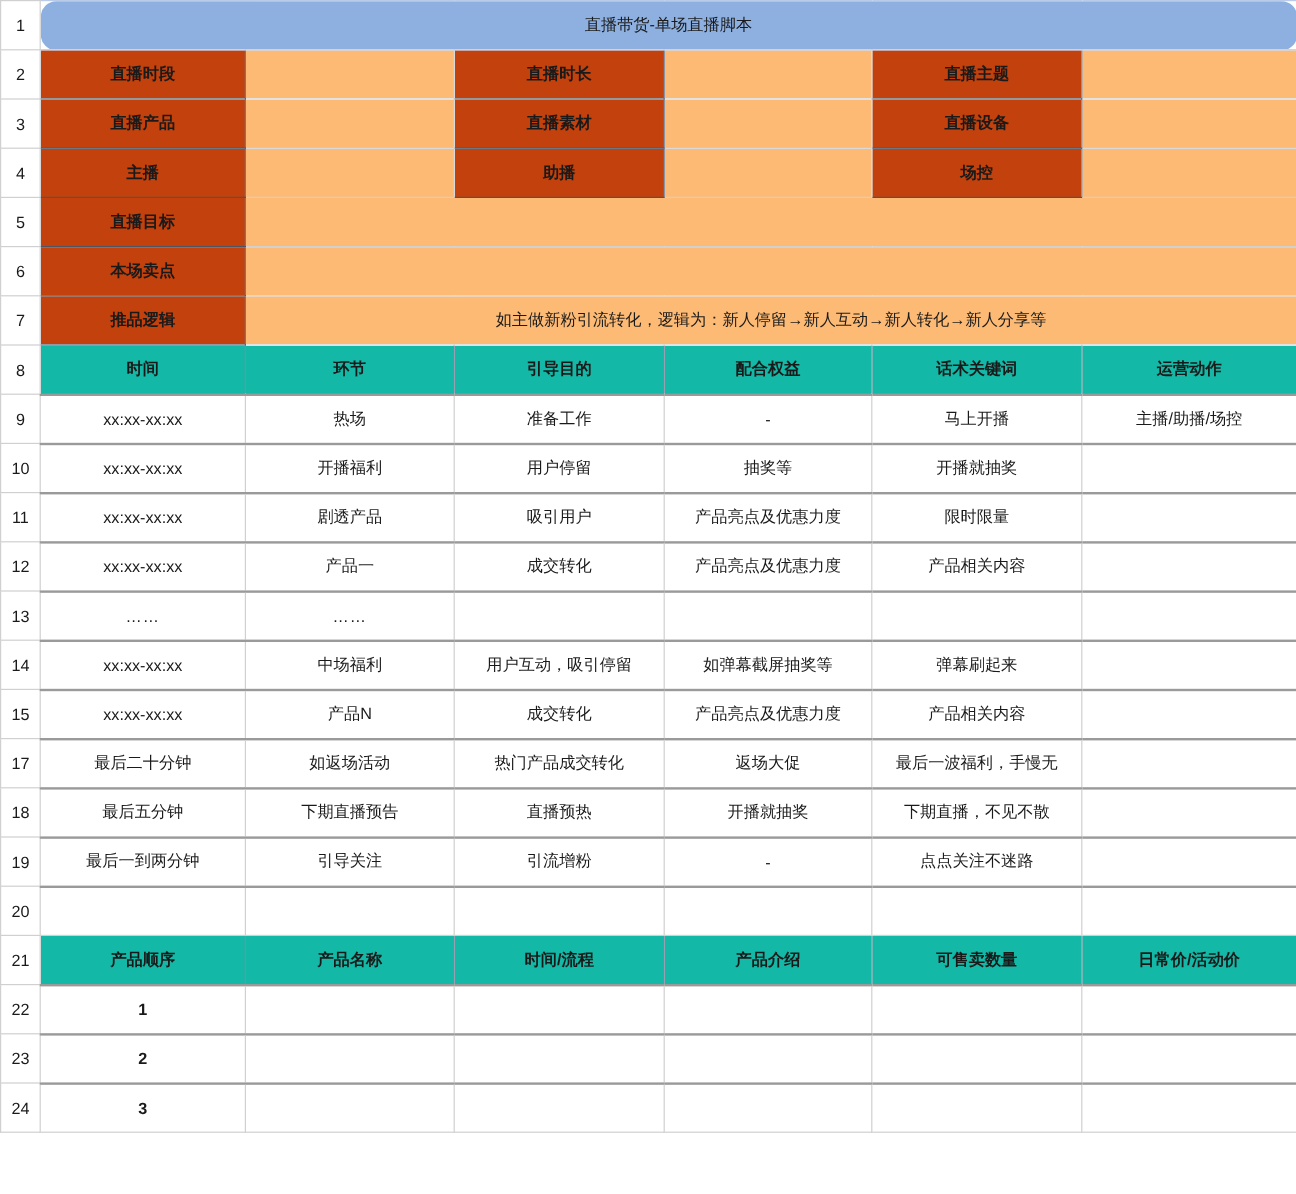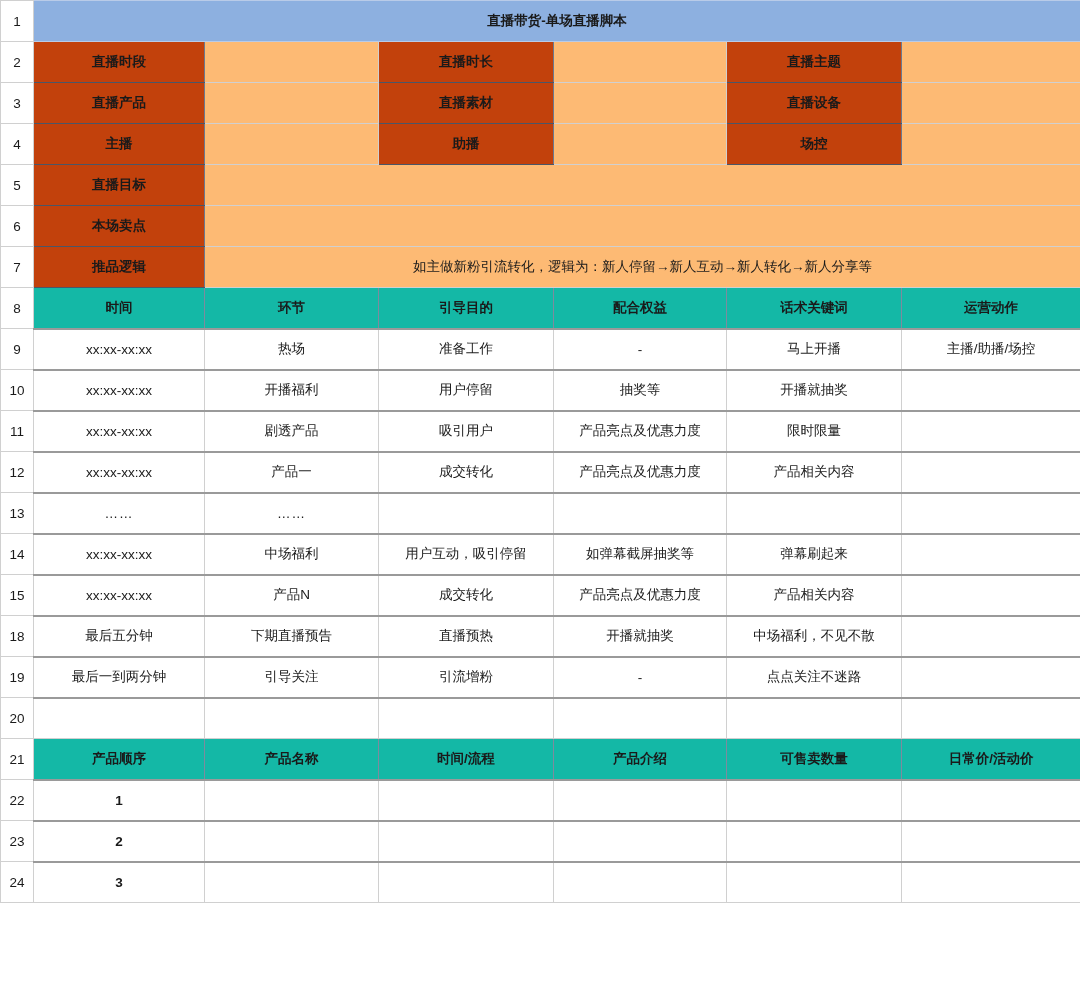--- a/index.html
+++ b/index.html
@@ -43,24 +43,25 @@
     background: #ffffff;
     color: #9a9a9a;
     font-size: 11px;
     text-align: center;
     vertical-align: middle;
     padding: 0;
   }
   
   .title-cell {
     background: #8db0e0;
-    font-weight: bold;
+    font-weight: normal;
     font-size: 15px;
     color: #1a1a1a;
     border-color: #b9cbe8 !important;
+    border-radius: 13px;
   }
   .label-cell {
     background: #c2410c;
     font-weight: bold;
     border-color: #6b7a90 !important;
     border-top-color: #4a5668 !important;
     border-bottom-color: #4a5668 !important;
   }
   .head-cell {
     background: #14b8a6;
@@ -218,28 +219,37 @@
         <td class="rownum">15</td>
         <td class="data-cell thick-top">xx:xx-xx:xx</td>
         <td class="data-cell thick-top">产品N</td>
         <td class="data-cell thick-top">成交转化</td>
         <td class="data-cell thick-top">产品亮点及优惠力度</td>
         <td class="data-cell thick-top">产品相关内容</td>
         <td class="data-cell thick-top"></td>
       </tr>
 
 
+      <tr>
+        <td class="rownum">17</td>
+        <td class="data-cell thick-top">最后二十分钟</td>
+        <td class="data-cell thick-top">如返场活动</td>
+        <td class="data-cell thick-top">热门产品成交转化</td>
+        <td class="data-cell thick-top">返场大促</td>
+        <td class="data-cell thick-top">最后一波福利，手慢无</td>
+        <td class="data-cell thick-top"></td>
+      </tr>
 
       <tr>
         <td class="rownum">18</td>
         <td class="data-cell thick-top">最后五分钟</td>
         <td class="data-cell thick-top">下期直播预告</td>
         <td class="data-cell thick-top">直播预热</td>
         <td class="data-cell thick-top">开播就抽奖</td>
-        <td class="data-cell thick-top">中场福利，不见不散</td>
+        <td class="data-cell thick-top">下期直播，不见不散</td>
         <td class="data-cell thick-top"></td>
       </tr>
 
       <tr>
         <td class="rownum">19</td>
         <td class="data-cell thick-top">最后一到两分钟</td>
         <td class="data-cell thick-top">引导关注</td>
         <td class="data-cell thick-top">引流增粉</td>
         <td class="data-cell thick-top">-</td>
         <td class="data-cell thick-top">点点关注不迷路</td>

